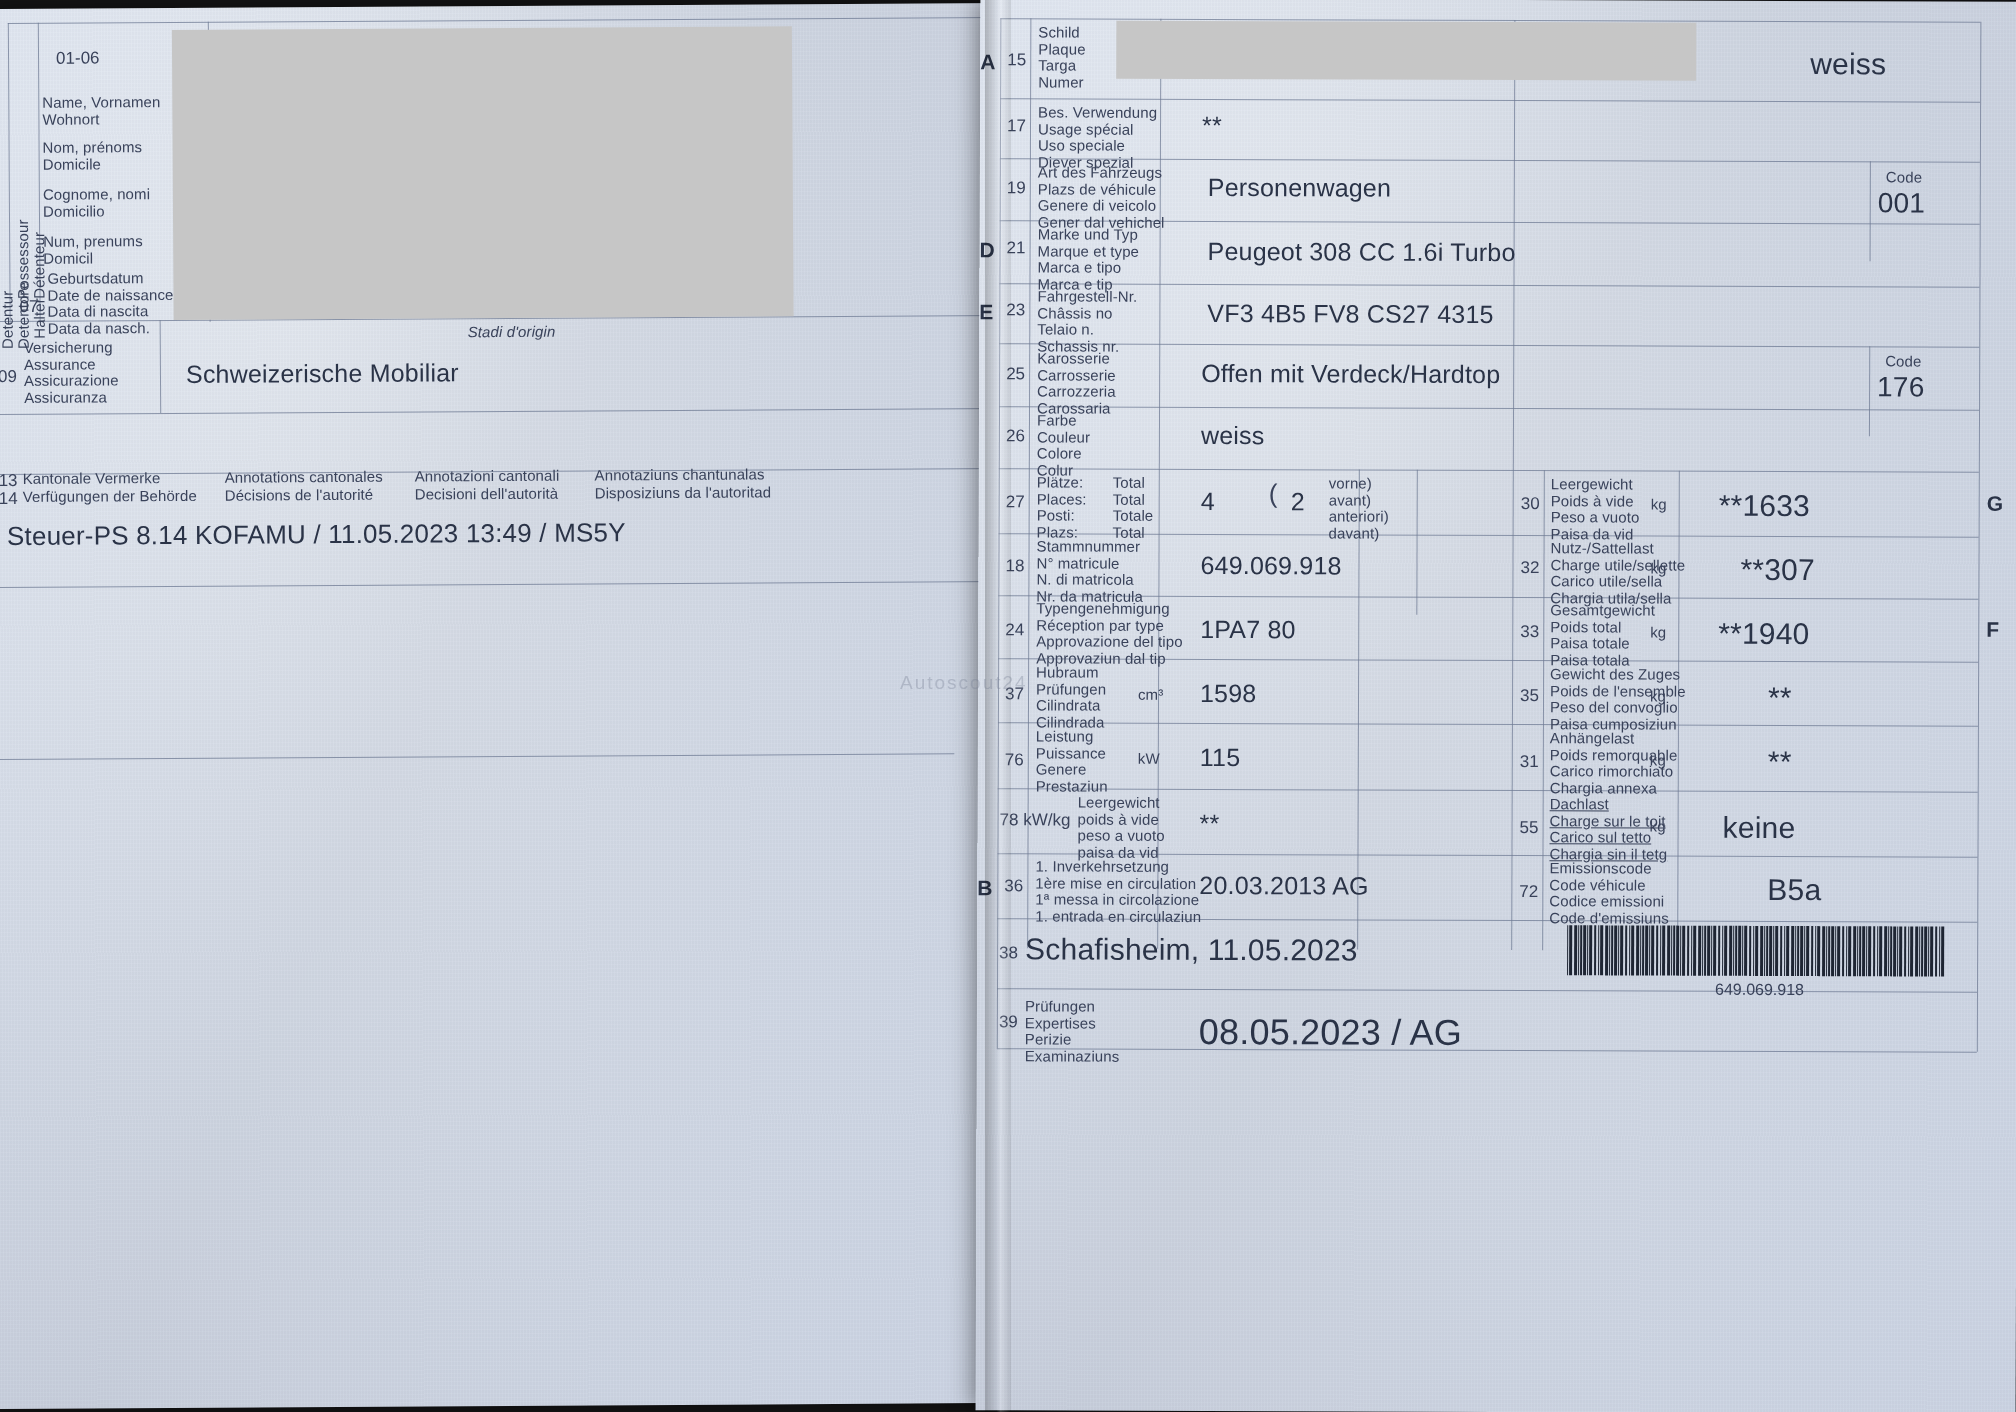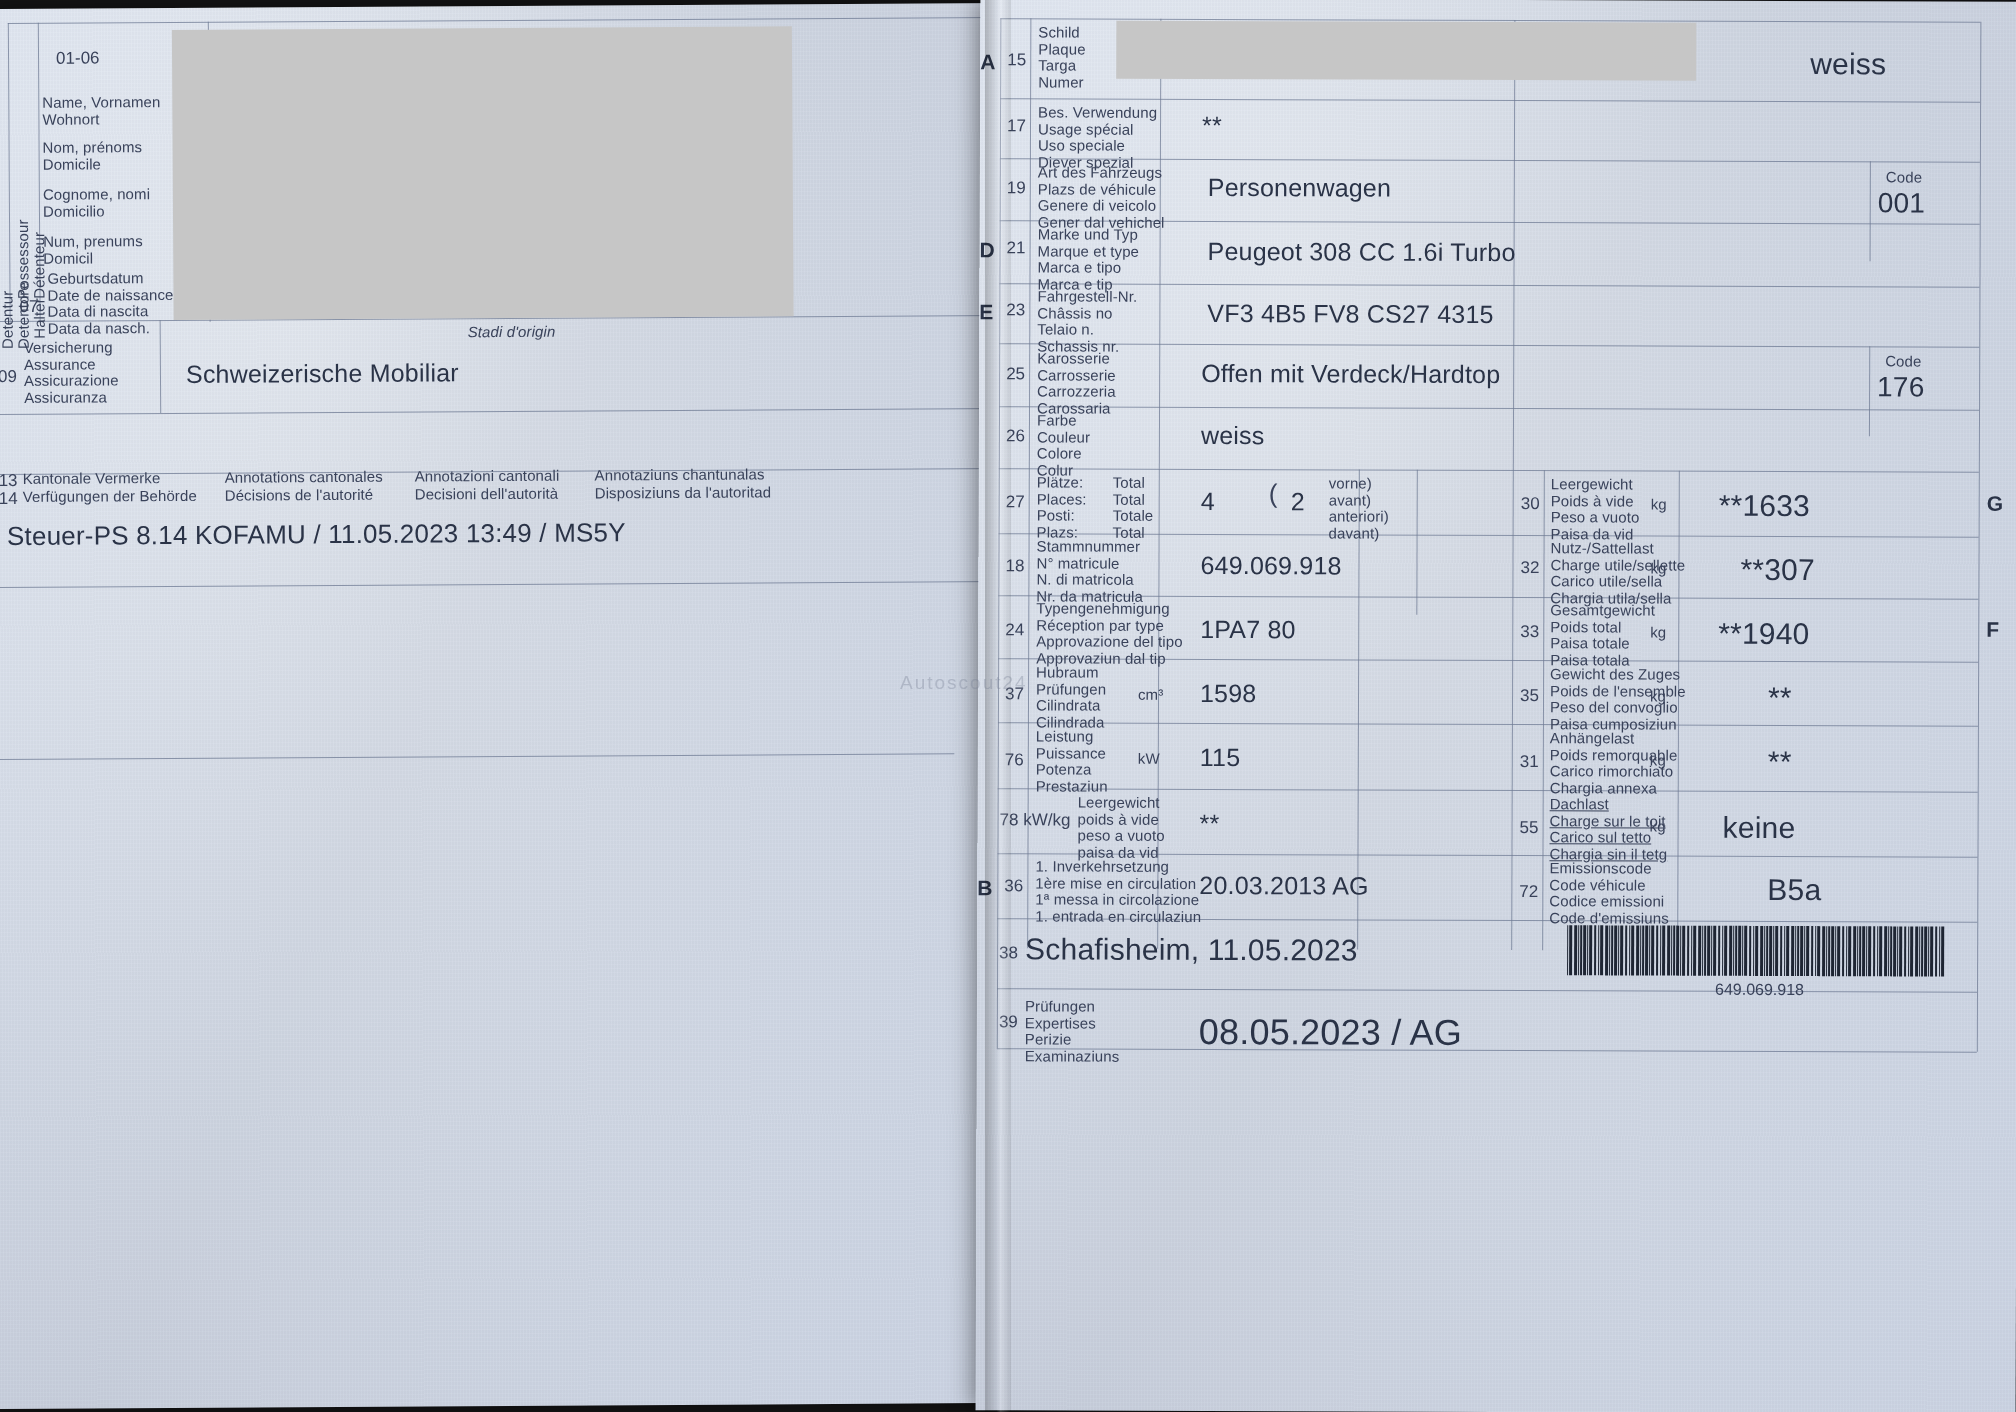--- a/index.html
+++ b/index.html
@@ -320,21 +320,21 @@
       <div>Peso del convoglio</div>
       <div>Paisa cumposiziun</div>
     </div>
     <div class="lbl" style="position:absolute;left:672px;top:688px;">kg</div>
     <div class="val" style="position:absolute;left:790px;top:680px;font-size:30px;">**</div>
 
     <div class="cellnum" style="left:27px;top:752px;">76</div>
     <div class="lbl" style="position:absolute;left:58px;top:730px;">
       <div>Leistung</div>
       <div>Puissance</div>
-      <div>Potenza</div>
+      <div>Genere</div>
       <div>Prestaziun</div>
     </div>
     <div class="lbl" style="position:absolute;left:160px;top:752px;">kW</div>
     <div class="val" style="position:absolute;left:222px;top:744px;">115</div>
     <div class="cellnum" style="left:542px;top:752px;">31</div>
     <div class="lbl" style="position:absolute;left:572px;top:730px;">
       <div>Anhängelast</div>
       <div>Poids remorquable</div>
       <div>Carico rimorchiato</div>
       <div>Chargia annexa</div>

